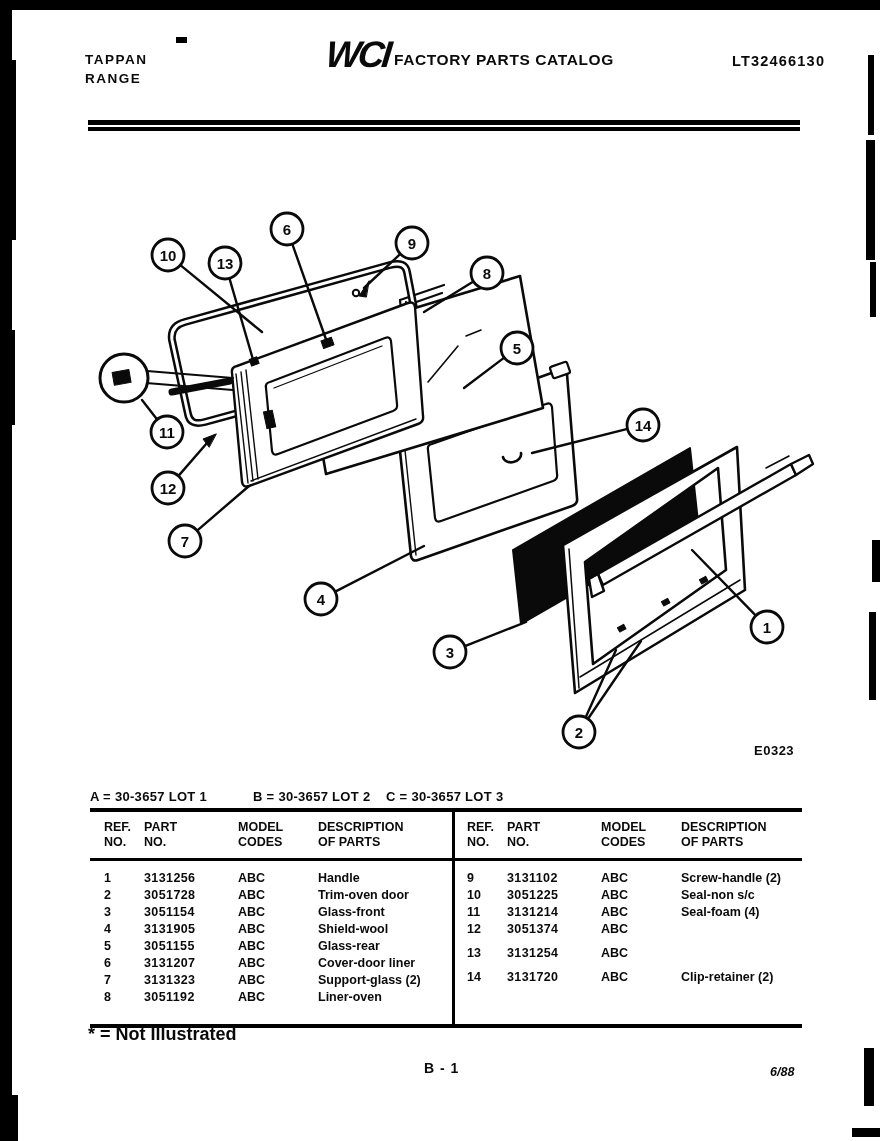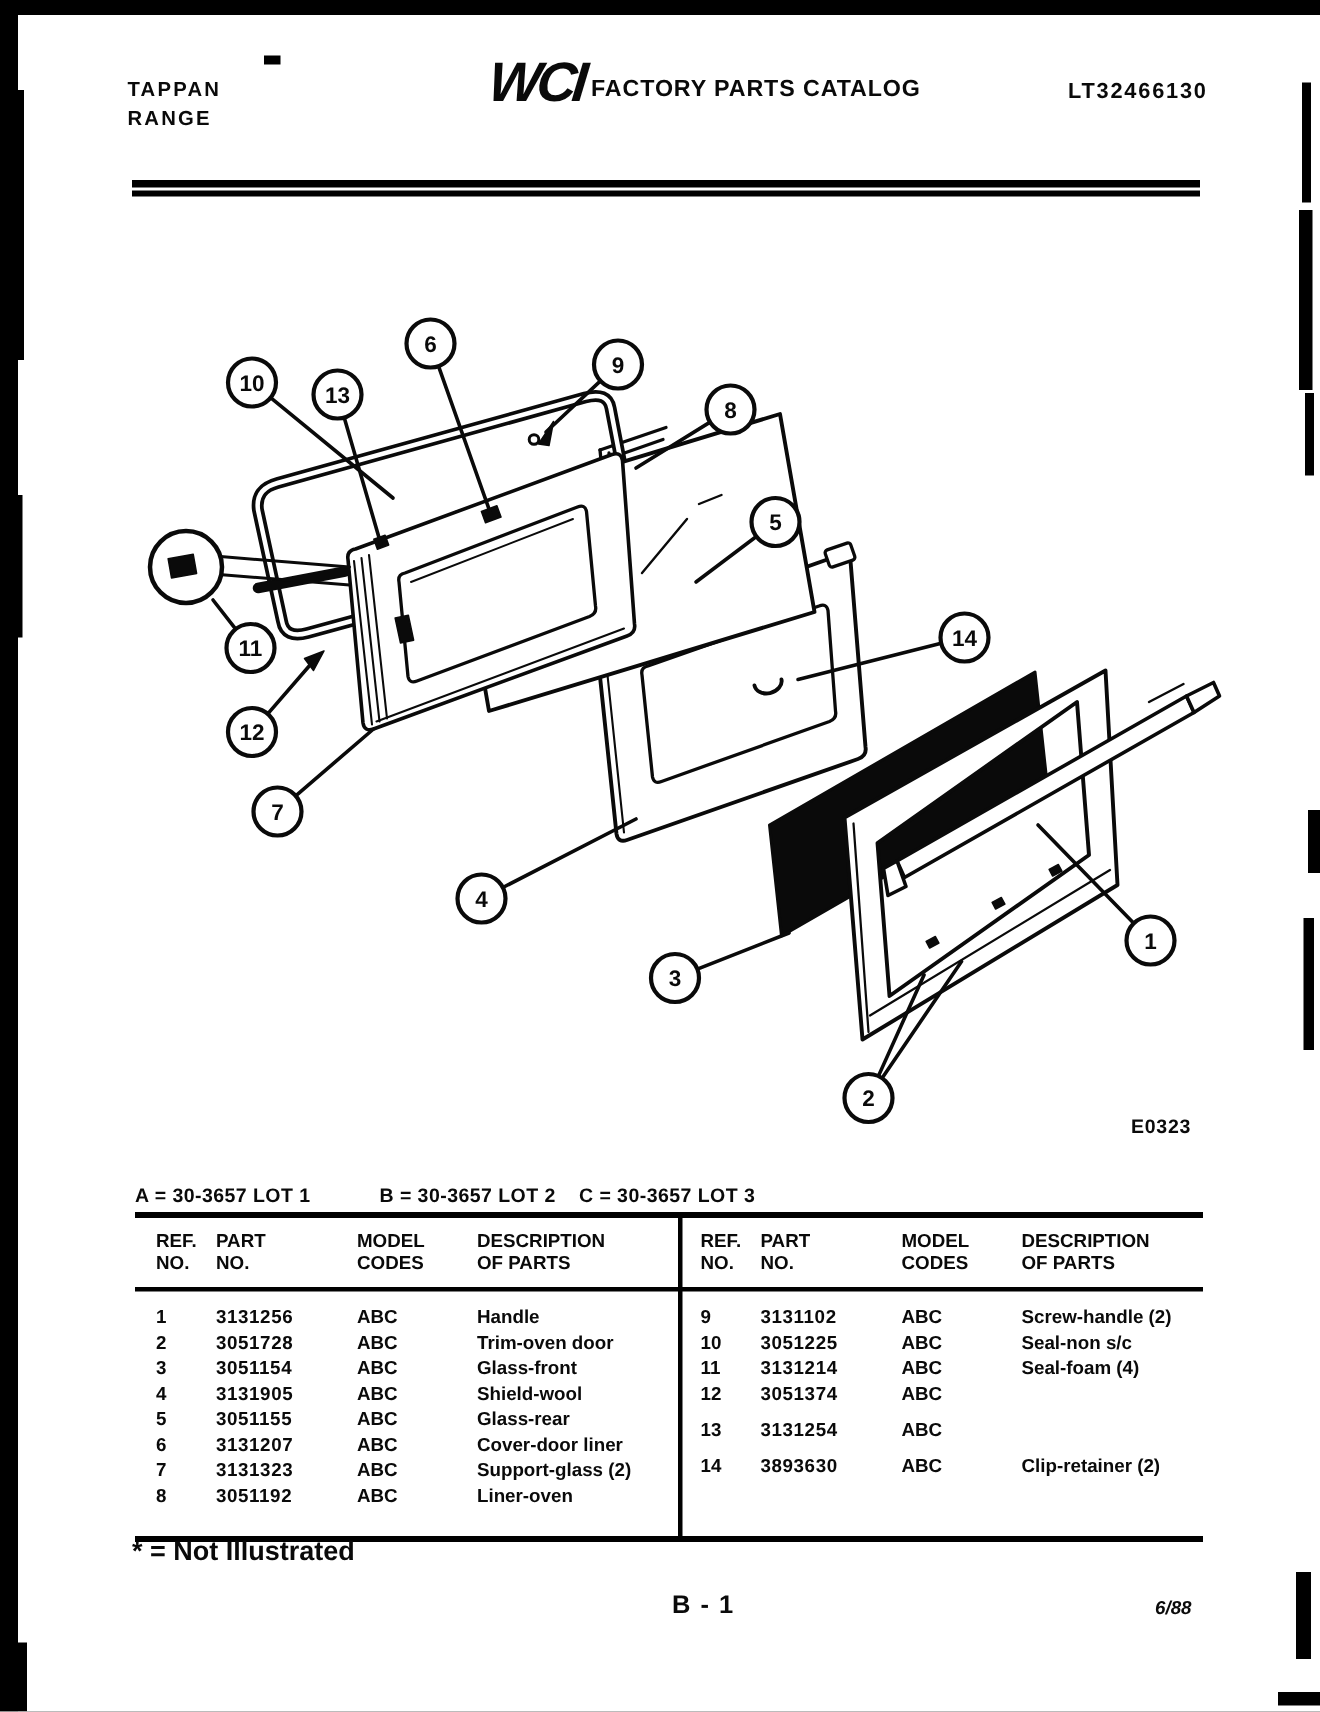--- a/index.html
+++ b/index.html
@@ -7,21 +7,21 @@
         font-family:"Liberation Sans",sans-serif;color:#0a0a0a;font-weight:bold;}
   .page *{box-sizing:border-box;}
   .abs{position:absolute;}
   
   .art{position:absolute;background:#000;}
   
   .brand{left:85px;top:50px;font-size:13.5px;letter-spacing:1.5px;line-height:19px;}
   .logo{left:326px;top:36px;font-size:37px;font-style:italic;letter-spacing:-3px;
         transform:skewX(-6deg);line-height:38px;}
   .cat-title{left:394px;top:51px;font-size:15.5px;letter-spacing:.6px;}
-  .doc-num{left:712px;top:53px;font-size:14.5px;letter-spacing:1.2px;}
+  .doc-num{left:732px;top:53px;font-size:14.5px;letter-spacing:1.2px;}
   .dbl-rule{left:88px;top:120px;width:712px;height:11px;border-top:5px solid #000;border-bottom:4px solid #000;}
   
   #diagram{position:absolute;left:0;top:150px;}
   .pagecode{left:754px;top:743px;font-size:13px;letter-spacing:.5px;}
   
   .lotline{left:90px;top:789px;font-size:13px;letter-spacing:.3px;width:710px;}
   .lotline span{position:absolute;top:0;white-space:nowrap;}
   .lot-a{left:0;} .lot-b{left:163px;} .lot-c{left:296px;}
   
   .ptable{left:90px;top:808px;width:712px;}
@@ -31,21 +31,21 @@
   .half{position:absolute;top:0;width:360px;font-size:12.5px;}
   .half-left{left:0;padding-left:14px;}
   .half-right{left:365px;padding-left:12px;}
   .thead{position:absolute;top:12px;display:grid;grid-template-columns:40px 94px 80px 140px;line-height:15px;}
   .tbody{position:absolute;top:62px;display:block;width:340px;}
   .trow{display:grid;grid-template-columns:40px 94px 80px 135px;line-height:17px;}
   .trow.gap{margin-top:7px;}
   .c-part{letter-spacing:.4px;}
   
   .foot-note{left:88px;top:1024px;font-size:18px;}
-  .foot-page{left:448px;top:1060px;font-size:17px;letter-spacing:1px;}
+  .foot-page{left:424px;top:1060px;font-size:14px;letter-spacing:1px;}
   .foot-issue{left:770px;top:1065px;font-size:12.5px;font-style:italic;}
 </style>
 </head>
 <body>
 
 <div class="page">
 
   <div class="art" style="left:0;top:0;width:880px;height:10px;"></div>
   <div class="art" style="left:0;top:8px;width:12px;height:1133px;"></div>
   <div class="art" style="left:10px;top:60px;width:6px;height:180px;"></div>
@@ -323,21 +323,21 @@
             <span class="c-part">3051374</span>
             <span class="c-codes">ABC</span>
           </div>
           <div class="trow gap">
             <span class="c-ref">13</span>
             <span class="c-part">3131254</span>
             <span class="c-codes">ABC</span>
           </div>
           <div class="trow gap">
             <span class="c-ref">14</span>
-            <span class="c-part">3893630</span>
+            <span class="c-part">3131720</span>
             <span class="c-codes">ABC</span>
             <span class="c-desc">Clip-retainer (2)</span>
           </div>
         </div>
     </div>
   </div>
 
   <div class="abs foot-note">* = Not Illustrated</div>
   <div class="abs foot-page">B - 1</div>
   <div class="abs foot-issue">6/88</div>

